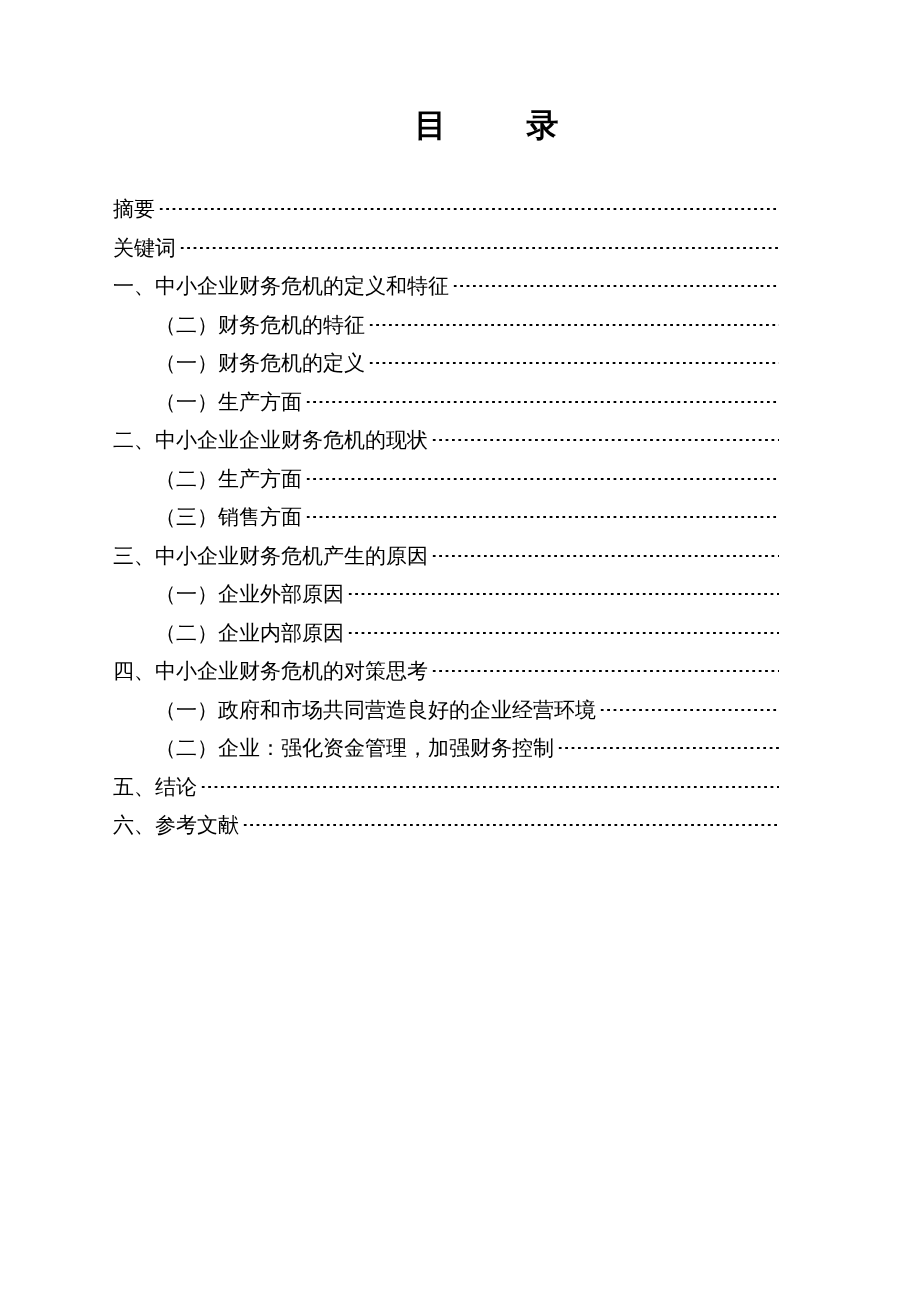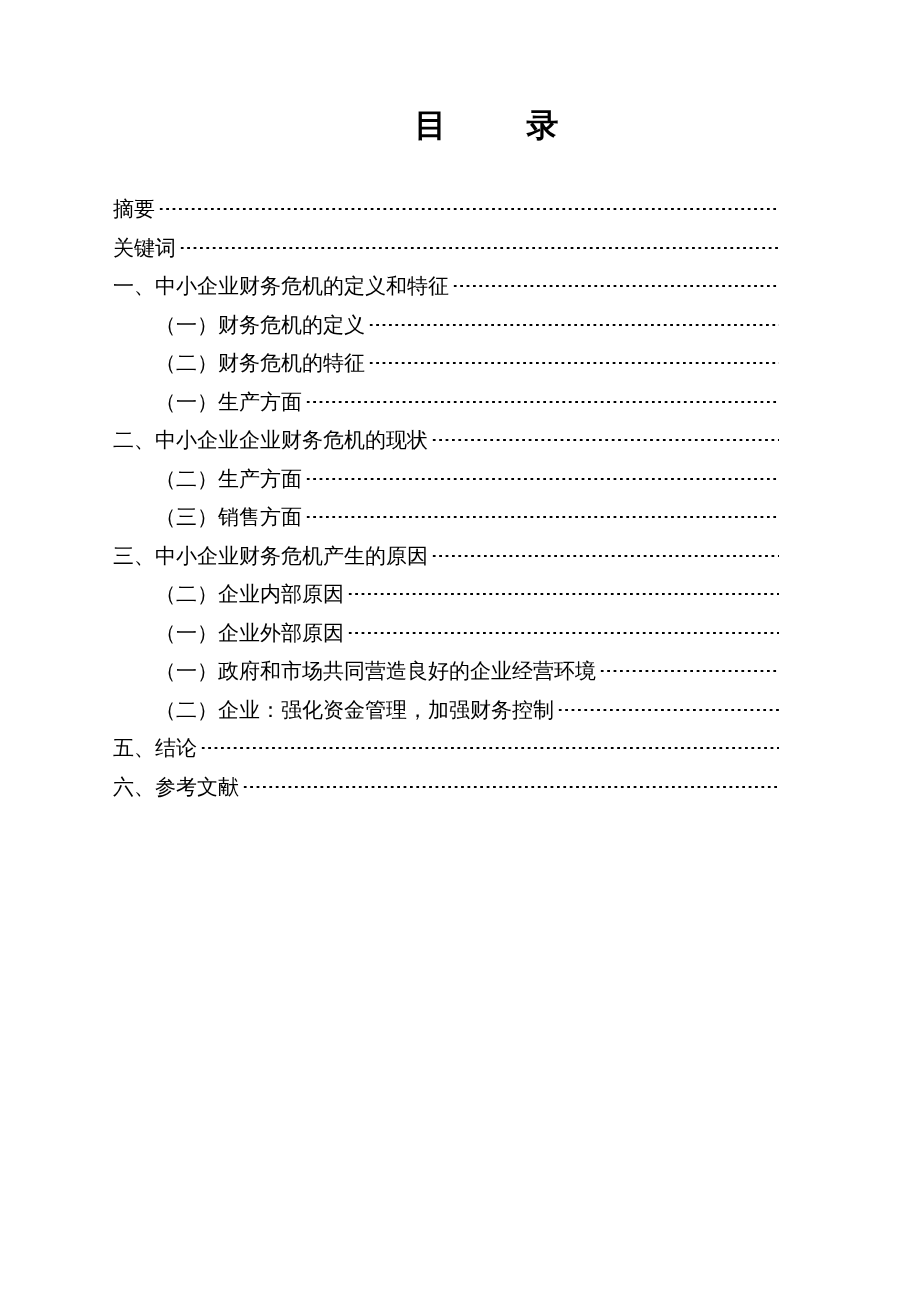--- a/index.html
+++ b/index.html
@@ -81,26 +81,26 @@
       <span class="toc-label">关键词</span>
       <span class="toc-leader"></span>
     </div>
 
     <div class="toc-row">
       <span class="toc-label">一、中小企业财务危机的定义和特征</span>
       <span class="toc-leader"></span>
     </div>
 
     <div class="toc-row sub">
-      <span class="toc-label">（一）财务危机的定义</span>
+      <span class="toc-label">（二）财务危机的特征</span>
       <span class="toc-leader"></span>
     </div>
 
     <div class="toc-row sub">
-      <span class="toc-label">（二）财务危机的特征</span>
+      <span class="toc-label">（一）财务危机的定义</span>
       <span class="toc-leader"></span>
     </div>
 
     <div class="toc-row sub">
       <span class="toc-label">（一）生产方面</span>
       <span class="toc-leader"></span>
     </div>
 
     <div class="toc-row">
       <span class="toc-label">二、中小企业企业财务危机的现状</span>
@@ -117,29 +117,33 @@
       <span class="toc-leader"></span>
     </div>
 
 
     <div class="toc-row">
       <span class="toc-label">三、中小企业财务危机产生的原因</span>
       <span class="toc-leader"></span>
     </div>
 
     <div class="toc-row sub">
+      <span class="toc-label">（一）企业外部原因</span>
+      <span class="toc-leader"></span>
+    </div>
+
+    <div class="toc-row sub">
       <span class="toc-label">（二）企业内部原因</span>
       <span class="toc-leader"></span>
     </div>
 
-    <div class="toc-row sub">
-      <span class="toc-label">（一）企业外部原因</span>
+    <div class="toc-row">
+      <span class="toc-label">四、中小企业财务危机的对策思考</span>
       <span class="toc-leader"></span>
     </div>
-
 
     <div class="toc-row sub">
       <span class="toc-label">（一）政府和市场共同营造良好的企业经营环境</span>
       <span class="toc-leader"></span>
     </div>
 
     <div class="toc-row sub">
       <span class="toc-label">（二）企业：强化资金管理，加强财务控制</span>
       <span class="toc-leader"></span>
     </div>

